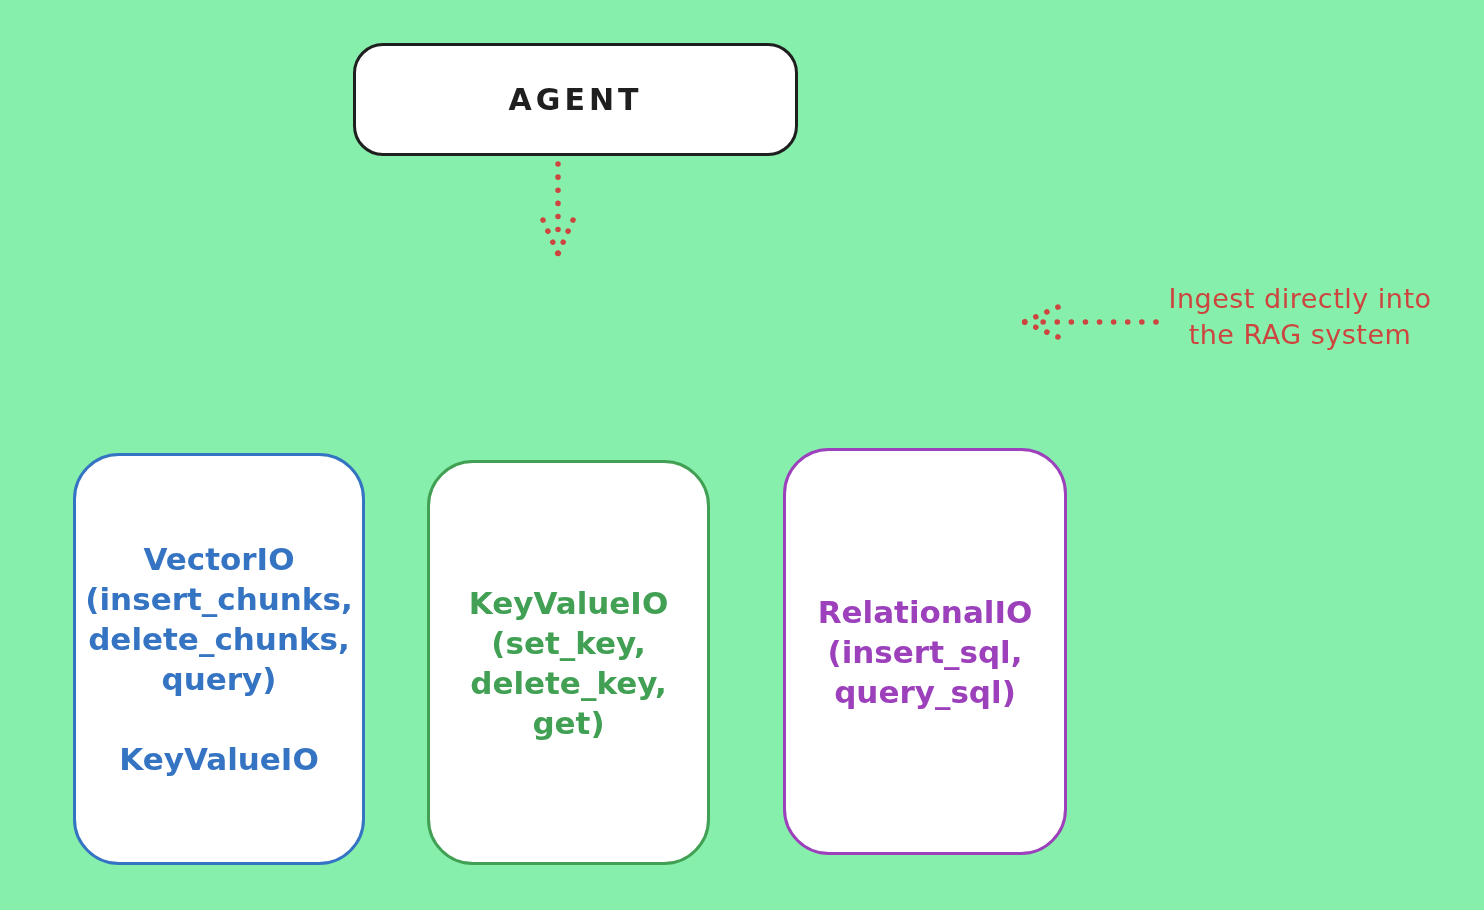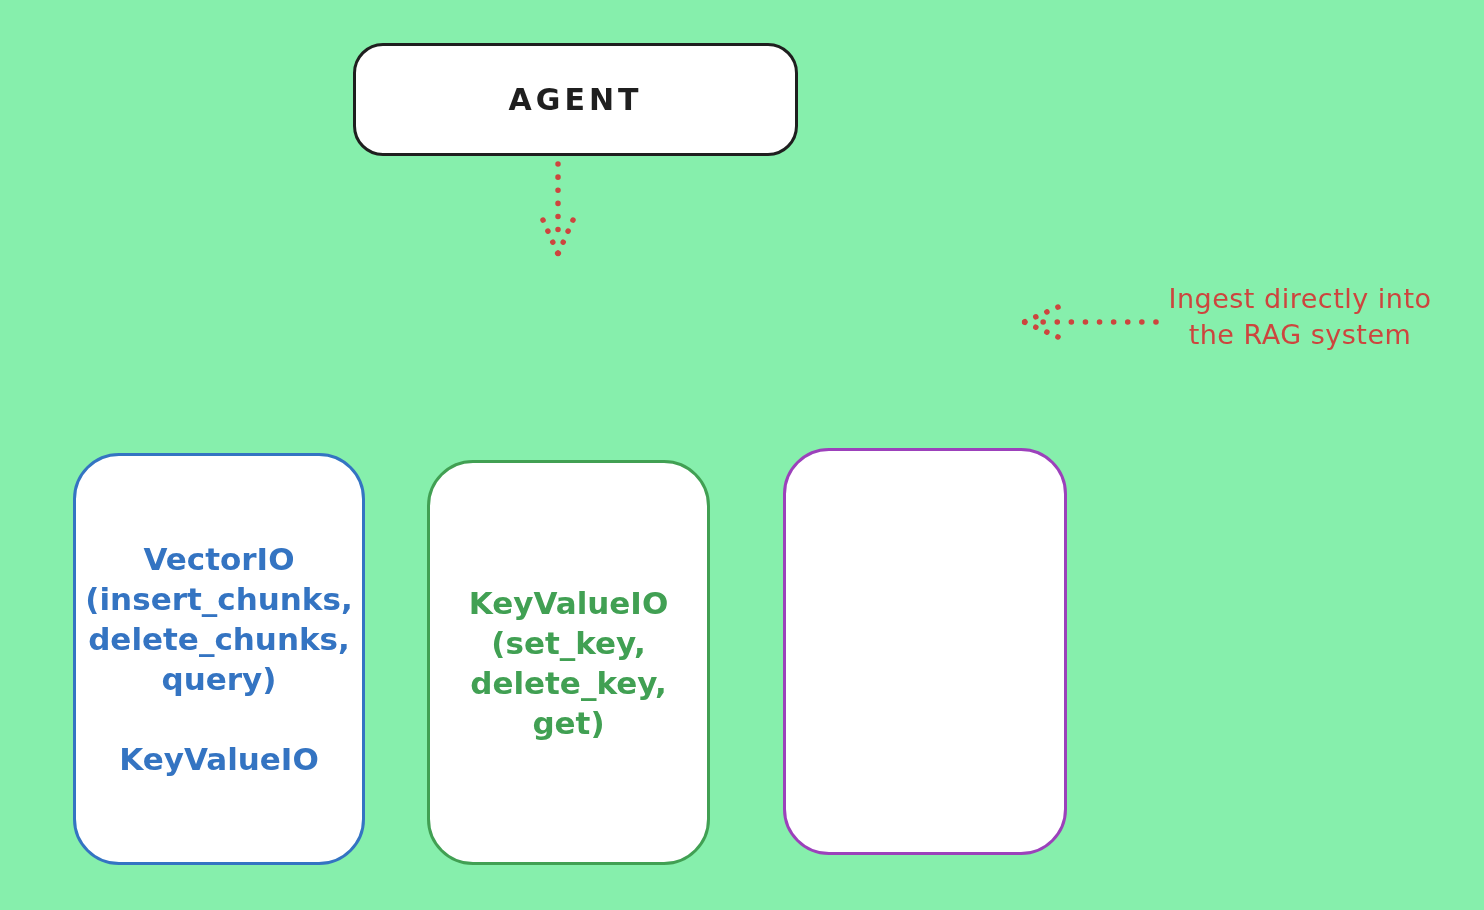--- a/index.html
+++ b/index.html
@@ -148,15 +148,18 @@
     <span class="backend-index">KeyValueIO</span>
   </div>
 
   <div class="backend-box backend-keyvalue">
     <span class="backend-io">KeyValueIO
 (set_key,
 delete_key, get)</span>
   </div>
 
   <div class="backend-box backend-relational">
+    <span class="backend-io">RelationalIO
+(insert_sql,
+query_sql)</span>
   </div>
 
 </div>
 
 </body></html>

